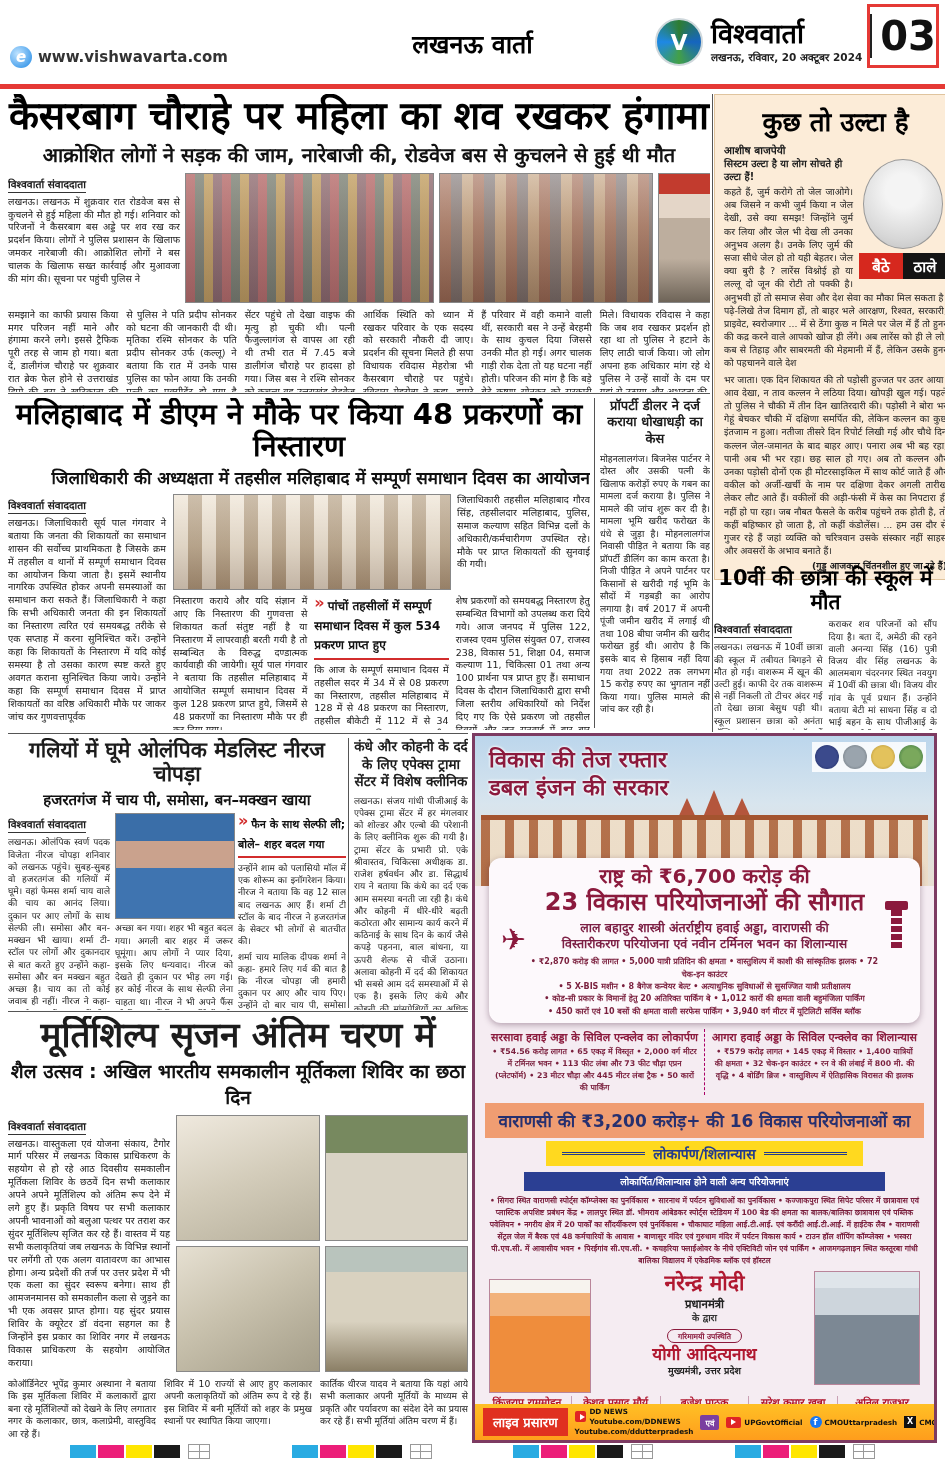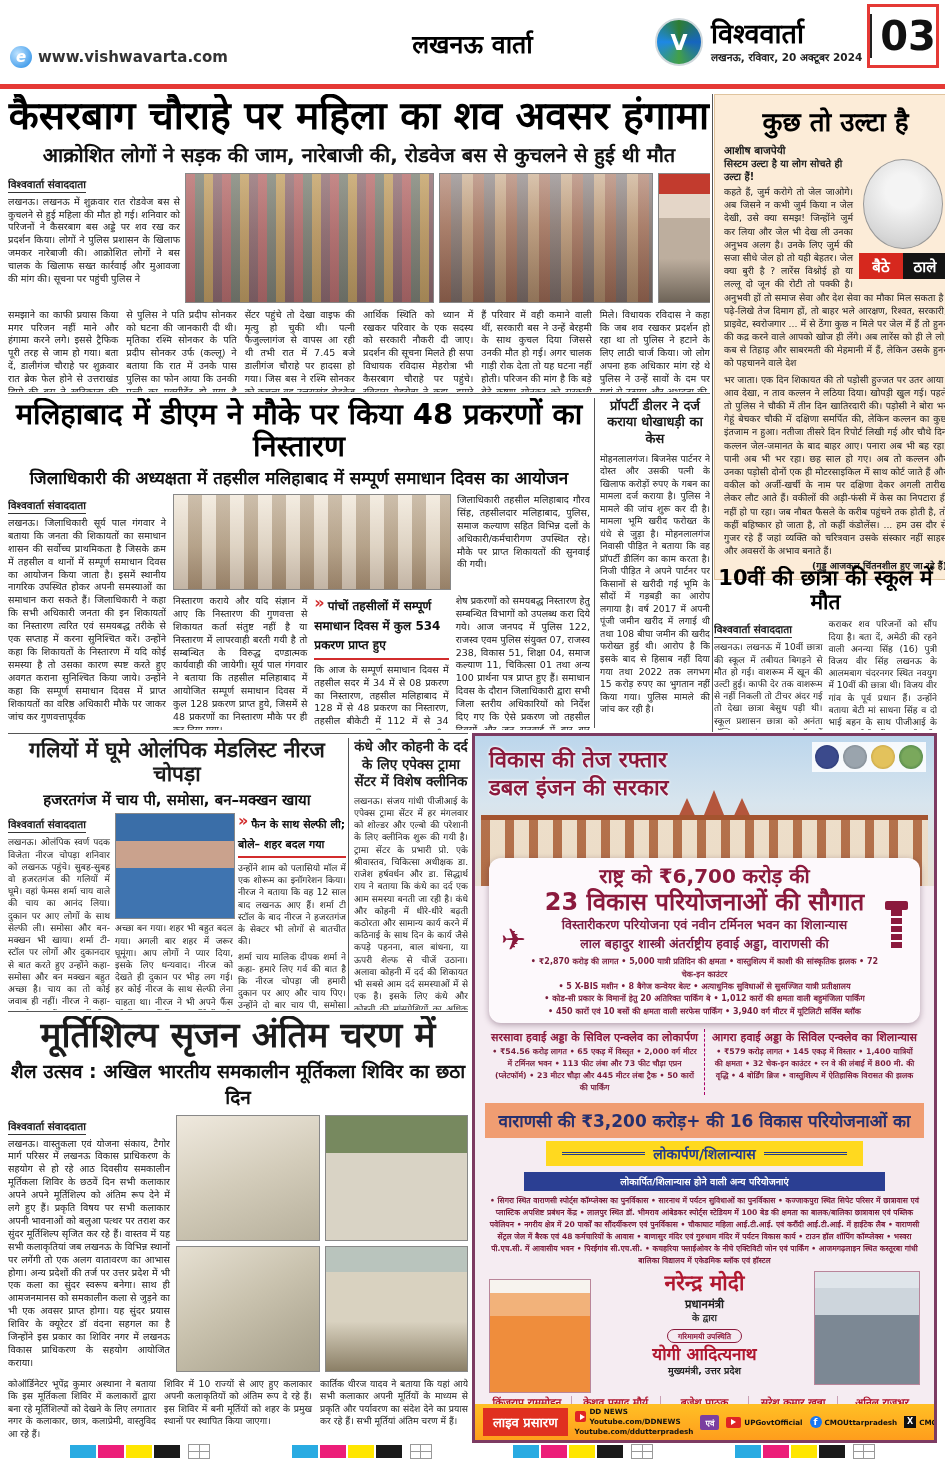--- a/index.html
+++ b/index.html
@@ -5,21 +5,21 @@
   html,body{margin:0;padding:0;background:#ffffff;}
   body{width:945px;height:1473px;position:relative;font-family:"DejaVu Sans","Liberation Sans",sans-serif;color:#1c1c1c;overflow:hidden;}
   #canvas{position:absolute;inset:0;width:945px;height:1473px;background:#fff;}
   .abs{position:absolute;}
   .jtxt{font-size:9.5px;line-height:1.36;text-align:justify;color:#1d1d1d;}
   .byline{font-weight:700;font-size:10.5px;border-bottom:1px solid #333;display:inline-block;padding-bottom:1px;margin-bottom:3px;}
   .hl-xl{font-size:39px;line-height:1.12;font-weight:900;text-align:center;color:#000;}
   .hl-l{font-size:29px;line-height:1.12;font-weight:900;text-align:center;color:#000;}
   .hl-m{font-size:21px;line-height:1.15;font-weight:900;text-align:center;color:#000;}
   .sub-l{font-size:20px;font-weight:700;text-align:center;color:#111;margin-top:3px;}
-  .sub-m{font-size:17px;font-weight:700;text-align:center;color:#111;margin-top:3px;}
+  .sub-m{font-size:17px;font-weight:700;text-align:right;color:#111;margin-top:3px;}
   .sub-s{font-size:15px;font-weight:700;text-align:center;color:#111;margin-top:3px;}
   .photo{border:1px solid #888;}
   .ph-crowd1{background:repeating-linear-gradient(90deg,rgba(201,86,118,.38) 0 9px,rgba(66,128,138,.34) 9px 18px,rgba(230,198,94,.34) 18px 27px,rgba(104,70,130,.3) 27px 36px),linear-gradient(180deg,#c2a893 0%,#a2836f 45%,#7c614f 100%);}
   .ph-crowd2{background:repeating-linear-gradient(90deg,rgba(160,80,60,.35) 0 11px,rgba(90,90,110,.35) 11px 22px,rgba(220,170,120,.3) 22px 33px),linear-gradient(180deg,#d8cfc4 0%,#b09a86 40%,#6e5a4a 100%);}
   .ph-portrait{background:linear-gradient(180deg,#c23b2e 0 16%,#e4d6c8 16% 34%,#bdae9e 34% 66%,#6e6458 100%);}
   .ph-meeting{background:repeating-linear-gradient(90deg,rgba(255,255,255,.35) 0 14px,rgba(120,96,70,.28) 14px 28px),linear-gradient(180deg,#eee3d2 0%,#cdbca4 55%,#a28c74 100%);}
   .ph-neeraj{background:linear-gradient(180deg,#3a6ea8 0 26%,#caa28d 26% 52%,#3f74b0 52% 100%);}
   .ph-stone1{background:linear-gradient(160deg,#efe9de,#d3ccba 50%,#b7b09c);}
   .ph-stone2{background:linear-gradient(180deg,#77895f 0 30%,#d9d3c5 30% 100%);}
   .ph-stone3{background:linear-gradient(150deg,#e6e0d2,#c9c2ae 45%,#a49d88);}
@@ -133,21 +133,21 @@
     <span class="mast-logo">V</span>
     <span>
       <div class="mast-name">विश्ववार्ता</div>
       <div class="mast-date">लखनऊ,  रविवार, 20 अक्टूबर 2024</div>
     </span>
   </div>
   <div class="abs pagenum" style="right:6px;top:4px;">03</div>
   <div class="abs redline" style="left:0;right:0;top:84px;"></div>
 
   <div class="abs" style="left:8px;top:94px;width:702px;height:298px;overflow:hidden;">
-    <div class="hl-xl">कैसरबाग चौराहे पर महिला का शव अवसर हंगामा</div>
+    <div class="hl-xl">कैसरबाग चौराहे पर महिला का शव रखकर हंगामा</div>
     <div class="sub-l">आक्रोशित लोगों ने सड़क की जाम, नारेबाजी की, रोडवेज बस से कुचलने से हुई थी मौत</div>
     <div style="display:flex;gap:5px;margin-top:5px;">
       <div style="width:172px;flex:none;">
         <div class="byline">विश्ववार्ता संवाददाता</div>
         <div class="jtxt">लखनऊ। लखनऊ में शुक्रवार रात रोडवेज बस से कुचलने से हुई महिला की मौत हो गई। शनिवार को परिजनों ने कैसरबाग बस अड्डे पर शव रख कर प्रदर्शन किया। लोगों ने पुलिस प्रशासन के खिलाफ जमकर नारेबाजी की। आक्रोशित लोगों ने बस चालक के खिलाफ सख्त कार्रवाई और मुआवजा की मांग की। सूचना पर पहुंची पुलिस ने</div>
       </div>
       <div class="photo ph-crowd1" style="width:247px;height:128px;flex:none;"></div>
       <div class="photo ph-crowd2" style="width:212px;height:128px;flex:none;"></div>
       <div class="photo ph-portrait" style="width:56px;height:128px;flex:none;"></div>
     </div>
@@ -297,22 +297,22 @@
       <div class="spire sp1"></div>
       <div class="spire sp2"></div>
       <div class="spire sp3"></div>
       <div class="ad-building"></div>
     </div>
     <div class="ad-panel">
       <span class="plane-ic">✈</span>
       <span class="tower-ic"></span>
       <div class="ad-t1">राष्ट्र को ₹6,700 करोड़ की</div>
       <div class="ad-t2">23 विकास परियोजनाओं की सौगात</div>
+      <div class="ad-s1">लाल बहादुर शास्त्री अंतर्राष्ट्रीय हवाई अड्डा, वाराणसी की</div>
       <div class="ad-s1" style="margin-top:0;">विस्तारीकरण परियोजना एवं नवीन टर्मिनल भवन का शिलान्यास</div>
-      <div class="ad-s1">लाल बहादुर शास्त्री अंतर्राष्ट्रीय हवाई अड्डा, वाराणसी की</div>
       <div class="ad-bullets">
         <div>• ₹2,870 करोड़ की लागत • 5,000 यात्री प्रतिदिन की क्षमता • वास्तुशिल्प में काशी की सांस्कृतिक झलक • 72 चेक-इन काउंटर</div>
         <div>• 5 X-BIS मशीन • 8 बैगेज कन्वेयर बेल्ट • अत्याधुनिक सुविधाओं से सुसज्जित यात्री प्रतीक्षालय</div>
         <div>• कोड-सी प्रकार के विमानों हेतु 20 अतिरिक्त पार्किंग बे • 1,012 कारों की क्षमता वाली बहुमंजिला पार्किंग</div>
         <div>• 450 कारों एवं 10 बसों की क्षमता वाली सरफेस पार्किंग • 3,940 वर्ग मीटर में यूटिलिटी सर्विस ब्लॉक</div>
       </div>
     </div>
     <div class="ad-2col">
       <div class="c1">
         <div class="ad-ct">सरसावा हवाई अड्डा के सिविल एन्क्लेव का लोकार्पण</div>

